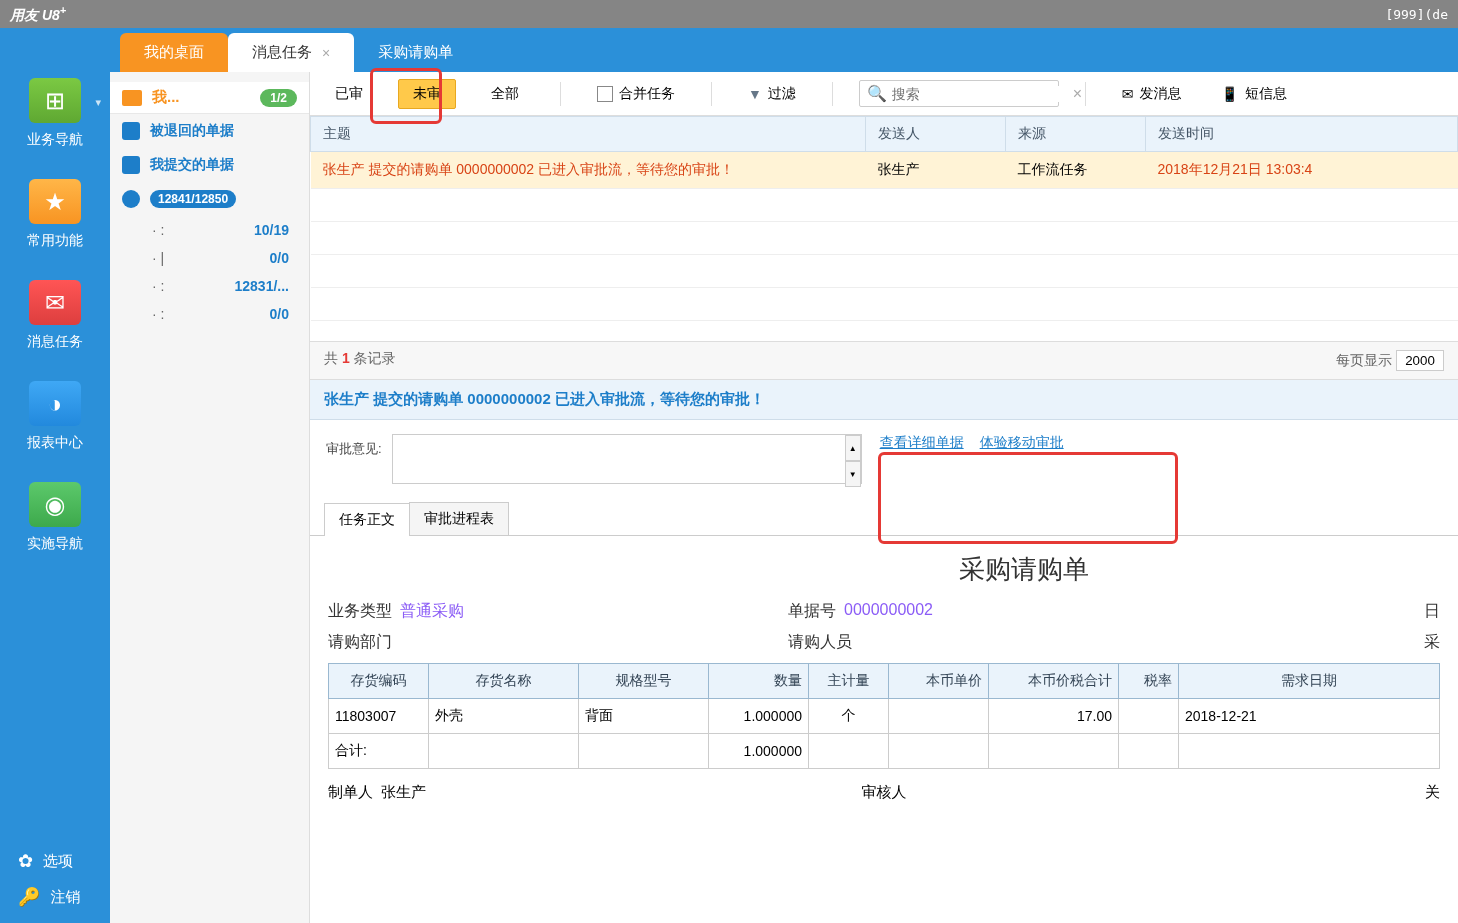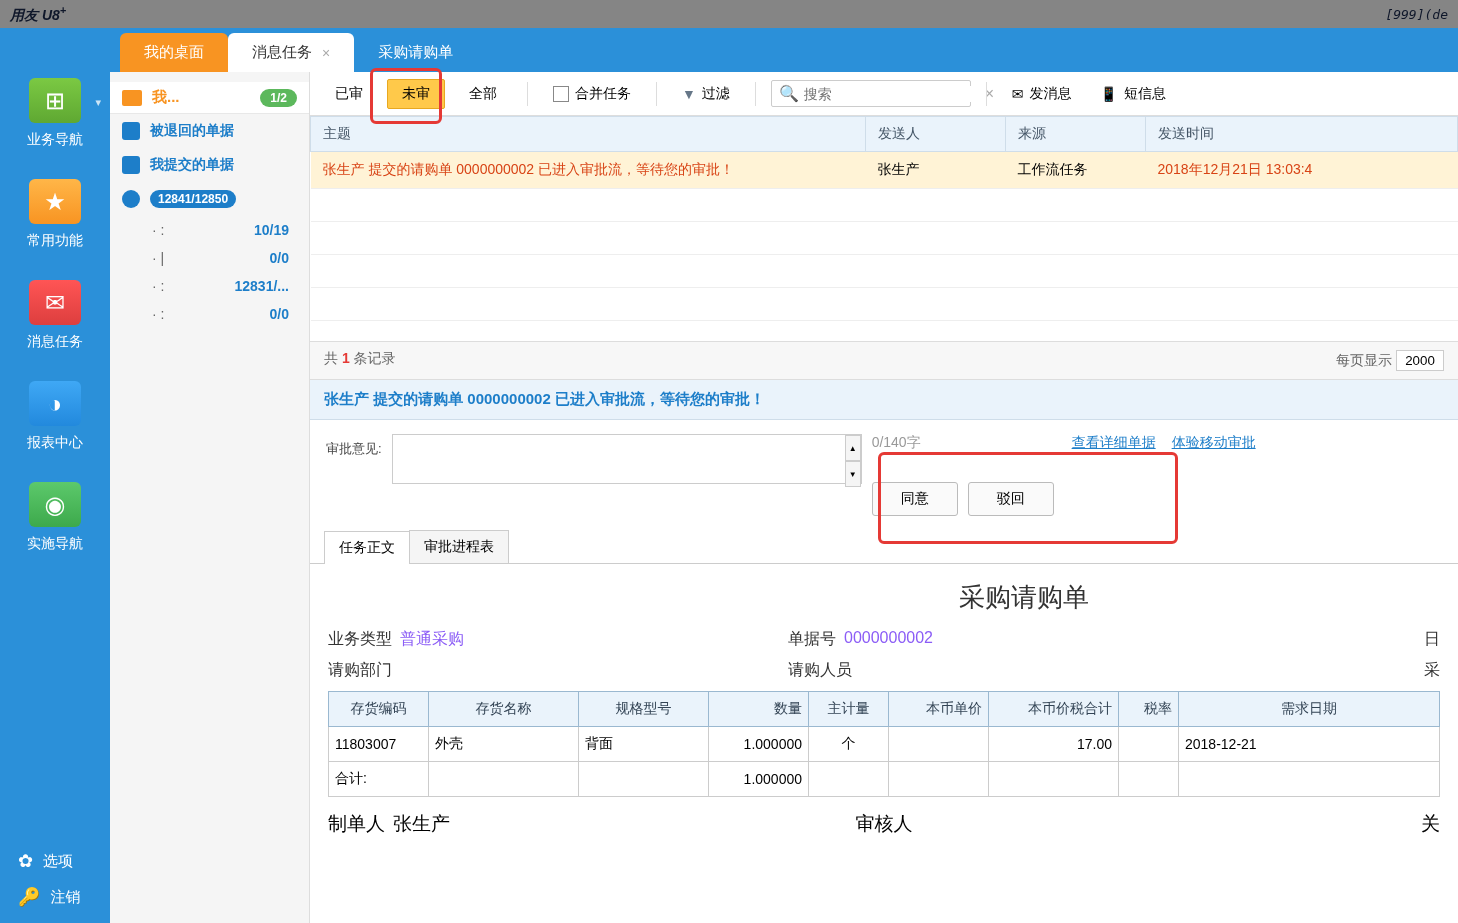--- a/index.html
+++ b/index.html
@@ -1,22 +1,22 @@
 <!DOCTYPE html>
 <html><head>
   <meta charset="utf-8">
   <style>
     * { margin: 0; padding: 0; box-sizing: border-box; font-family: "Microsoft YaHei", "SimSun", sans-serif; }
     body { background: #a8a8a8; overflow: hidden; }
     
     
-    .title-bar { height: 28px; background: #858585; color: #0f172a; display: flex; align-items: center; padding: 0 10px; font-size: 14px; justify-content: space-between; gap: 30px; }
+    .title-bar { height: 28px; background: #858585; color: #ffffff; display: flex; align-items: center; padding: 0 10px; font-size: 14px; justify-content: space-between; gap: 30px; }
     .title-bar .app-name { font-weight: bold; font-style: italic; }
     .title-bar .app-name sup { font-size: 11px; }
-    .user-info { font-size: 13px; font-family: monospace; font-style: italic; }
+    .user-info { font-size: 13px; font-family: monospace; }
     
     
     .main { display: flex; height: calc(100vh - 28px); }
     
     
     .sidebar { width: 110px; background: #2b90d9; display: flex; flex-direction: column; justify-content: space-between; padding-top: 50px; color: #fff; }
     .sidebar-items { display: flex; flex-direction: column; gap: 30px; align-items: center; }
     .sb-item { display: flex; flex-direction: column; align-items: center; gap: 8px; cursor: pointer; font-size: 14px; position: relative; }
     .sb-icon { width: 52px; height: 45px; border-radius: 6px; display: flex; align-items: center; justify-content: center; font-size: 24px; }
     .ic-green { background: linear-gradient(#7bc943,#5fa832); }
@@ -54,21 +54,21 @@
     .sb2-chat { width: 18px; height: 18px; background: #1d7ec9; border-radius: 50%; }
     .badge-blue { background: #1d7ec9; color: #fff; padding: 2px 8px; border-radius: 10px; font-size: 12px; font-weight: bold; }
     .sb2-sub { padding: 6px 0 6px 42px; font-size: 14px; color: #1d7ec9; display: flex; justify-content: space-between; padding-right: 20px; }
     .sb2-sub .dot { color: #666; }
     .sb2-sub .val { font-weight: bold; }
     
     
     .main-panel { flex: 1; display: flex; flex-direction: column; }
     
     
-    .toolbar { height: 44px; border-bottom: 1px solid #ddd; display: flex; align-items: center; padding: 16px 10px; gap: 9px; }
+    .toolbar { height: 44px; border-bottom: 1px solid #ddd; display: flex; align-items: center; padding: 16px 10px; gap: 20px; }
     .tb-btn { padding: 5px 14px; font-size: 14px; cursor: pointer; border: 1px solid transparent; border-radius: 2px; }
     .tb-btn.highlighted { background: #ffc94a; border: 1px solid #e8a820; }
     .tb-sep { width: 1px; height: 24px; background: #ddd; margin: 0 6px; }
     .tb-ic-btn { display: flex; align-items: center; gap: 6px; padding: 4px 10px; font-size: 14px; cursor: pointer; }
     .tb-ic { width: 16px; height: 16px; border: 1px solid #888; display: inline-block; }
     .search-box { display: flex; align-items: center; border: 1px solid #ccc; padding: 3px 8px; width: 200px; border-radius: 2px; }
     .search-box input { border: none; outline: none; flex: 1; font-size: 14px; }
     .search-ic { color: #888; margin-right: 4px; }
     .clear-ic { color: #aaa; cursor: pointer; }
     .hl-box { position: absolute; border: 3px solid #e53935; border-radius: 6px; pointer-events: none; }
@@ -117,21 +117,21 @@
     .doc-lbl { color: #333; }
     .doc-val { color: #8b5cf6; }
     
     
     .dt { width: 100%; border-collapse: collapse; margin-top: 8px; }
     .dt th { background: #eaf3fb; border: 1px solid #9ab8d0; padding: 8px 6px; font-size: 14px; font-weight: normal; color: #345; }
     .dt td { border: 1px solid #ccc; padding: 8px 6px; font-size: 14px; }
     .dt .tr { text-align: right; }
     .dt .tc { text-align: center; }
     
-    .doc-ftr { display: flex; margin-top: 14px; font-size: 19px; }
+    .doc-ftr { display: flex; margin-top: 14px; font-size: 15px; }
     .doc-ftr > div { flex: 1; display: flex; gap: 8px; }
     
     .toolbar-wrap { position: relative; }
   </style>
 </head>
 <body>
 
 <div class="title-bar">
   <span class="app-name">
     <span>用友</span> <i><span>U8</span></i><sup>+</sup>
@@ -311,27 +311,20 @@
 
         <div class="approval">
           <span class="approval-lbl">审批意见:</span>
           <div class="approval-txt-wrap">
             <textarea class="approval-txt" style=""></textarea>
             <div class="spinners">
               <div class="spin-btn">▲</div>
               <div class="spin-btn">▼</div>
             </div>
           </div>
-          <div style="display:flex; flex-direction:column; gap:4px;">
-            <span class="char-cnt">0/140字</span>
-            <div class="btn-grp">
-              <button class="abtn">同意</button>
-              <button class="abtn">驳回</button>
-            </div>
-          </div>
           <div class="links">
             <a>查看详细单据</a>
             <a>体验移动审批</a>
           </div>
           <div class="hl-box" style="left:568px; top:32px; width:300px; height:92px;"></div>
         </div>
 
         <div class="dtabs">
           <div class="dtab active">任务正文</div>
           <div class="dtab">审批进程表</div>

